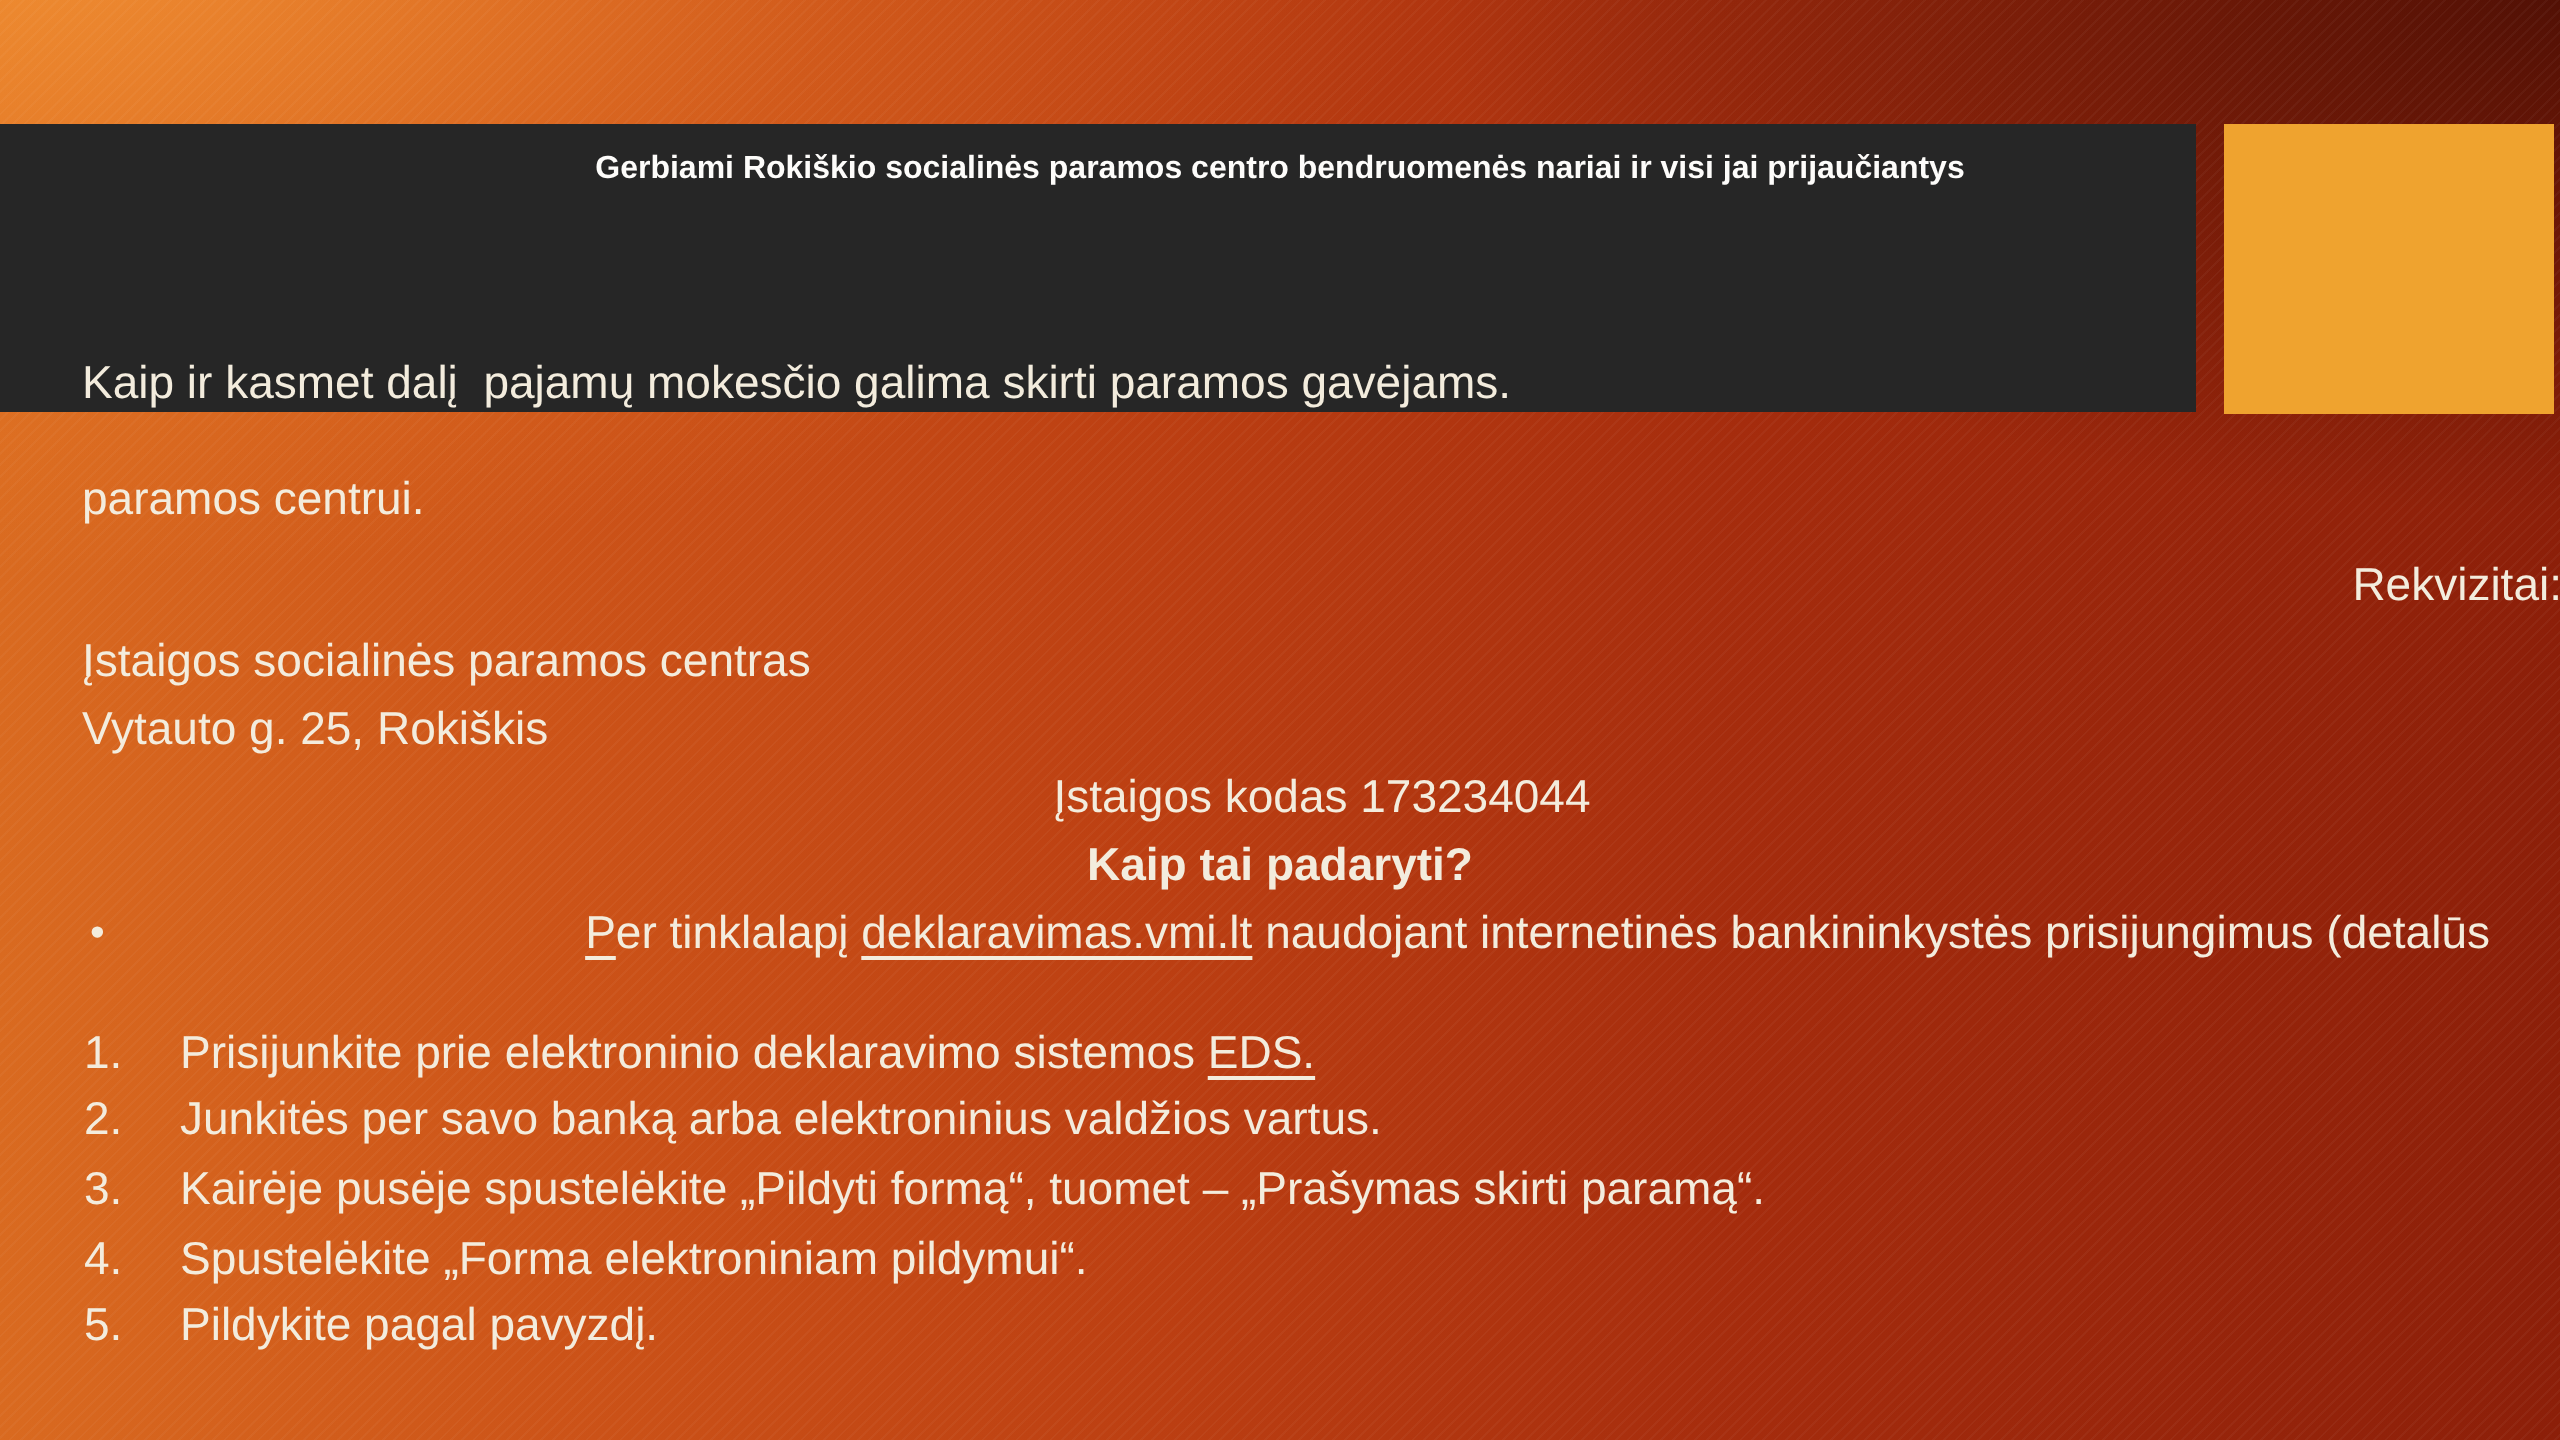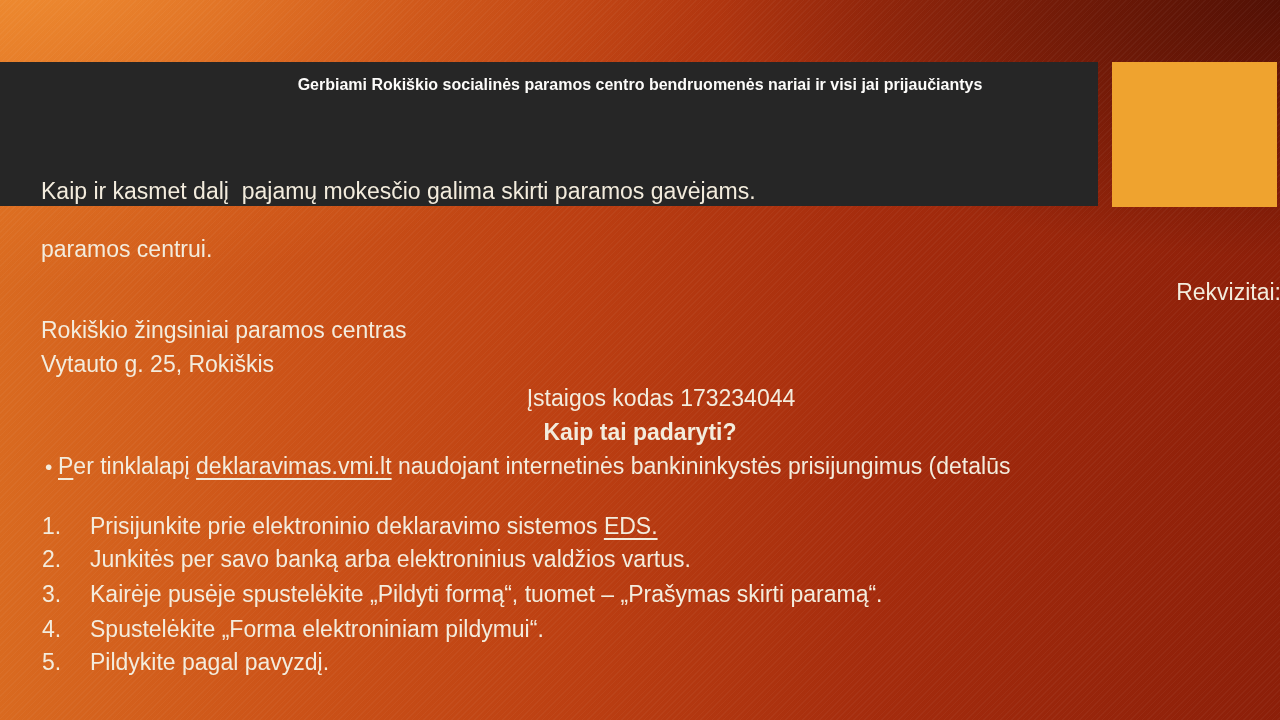--- a/index.html
+++ b/index.html
@@ -32,21 +32,21 @@
   .p2{top:155px;margin-top:24px;}
   .p3{top:187px;}
   .p4{top:250px;}
   .p5{top:280px;text-align:right;}
   .p6{top:318px;}
   .p7{top:352px;}
   .p8{top:386px;text-align:center;}
   .heading{left:0;right:0;top:420px;text-align:center;font-weight:bold;}
   .bullet-item{left:45px;top:455px;width:1200px;line-height:23px;}
   .bullet-marker{position:absolute;left:0;top:0;font-size:21px;}
-  .bullet-text{margin-left:13px;}
+  .bullet-text{margin-left:13px;text-align:right;}
   .step{left:41px;width:1210px;}
   .s1{top:514px;}
   .s2{top:547px;}
   .s3{top:582px;}
   .s4{top:617px;}
   .s5{top:650px;}
   .step .num{position:absolute;left:1px;top:0;}
   .step .body{display:block;margin-left:49px;}
   .u{text-decoration:underline;text-underline-offset:4px;text-decoration-thickness:1.5px;}
 </style>
@@ -57,21 +57,21 @@
   <div class="dark-box"></div>
   <div class="accent-square"></div>
 
   <h1 class="txt title">Gerbiami Rokiškio socialinės paramos centro bendruomenės nariai ir visi jai prijaučiantys</h1>
 
   <div class="txt p p2">Kaip ir kasmet dalį  pajamų mokesčio galima skirti paramos gavėjams.</div>
   <div class="txt p p3">
     <div>paramos centrui.</div>
   </div>
   <div class="txt p p5">Rekvizitai:</div>
-  <div class="txt p p6">Rokiškio žingsiniai paramos centras</div>
+  <div class="txt p p6">Įstaigos socialinės paramos centras</div>
   <div class="txt p p7">Vytauto g. 25, Rokiškis</div>
   <div class="txt p p8">Įstaigos kodas 173234044</div>
 
   <div class="txt heading">Kaip tai padaryti?</div>
 
   <div class="txt bullet-item">
     <span class="bullet-marker">•</span>
     <div class="bullet-text">
       <div><span class="u">P</span><span>er tinklalapį </span><span class="u">deklaravimas.vmi.lt</span><span> naudojant internetinės bankininkystės prisijungimus (detalūs</span></div>
     </div>

